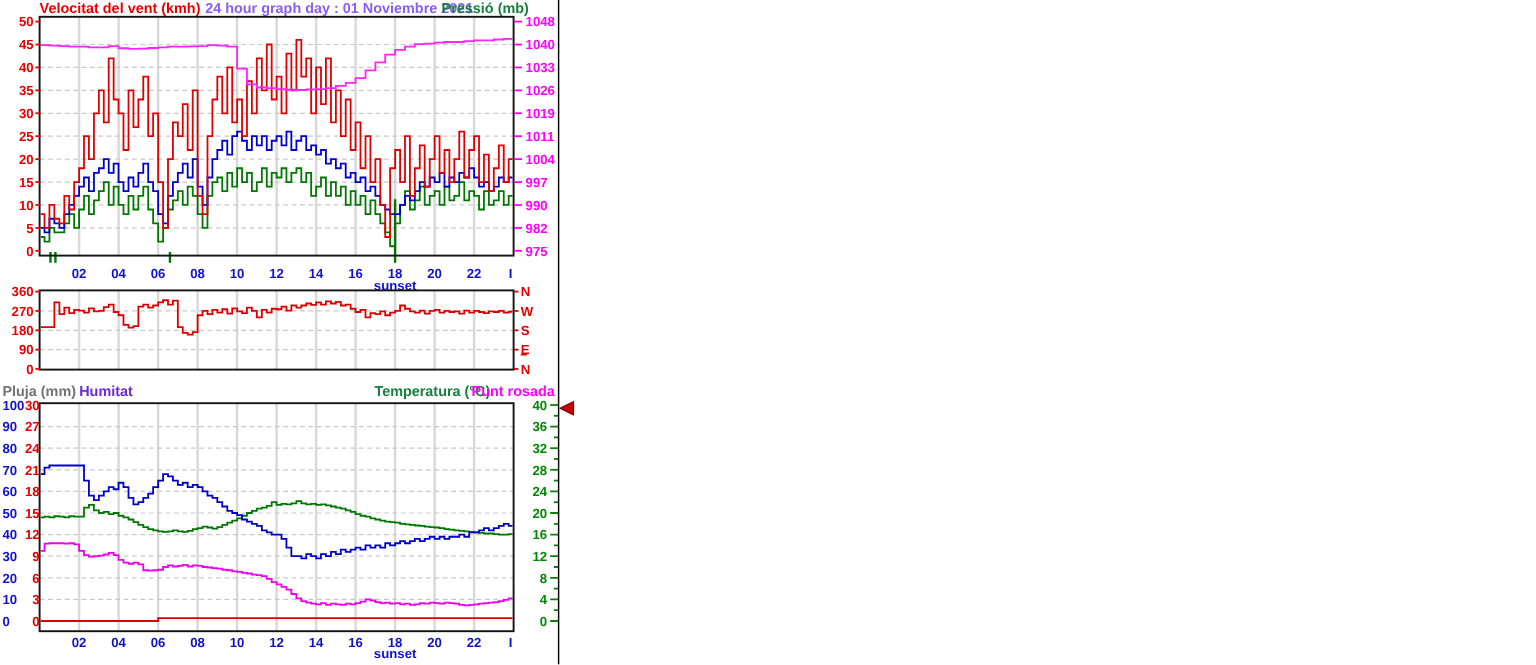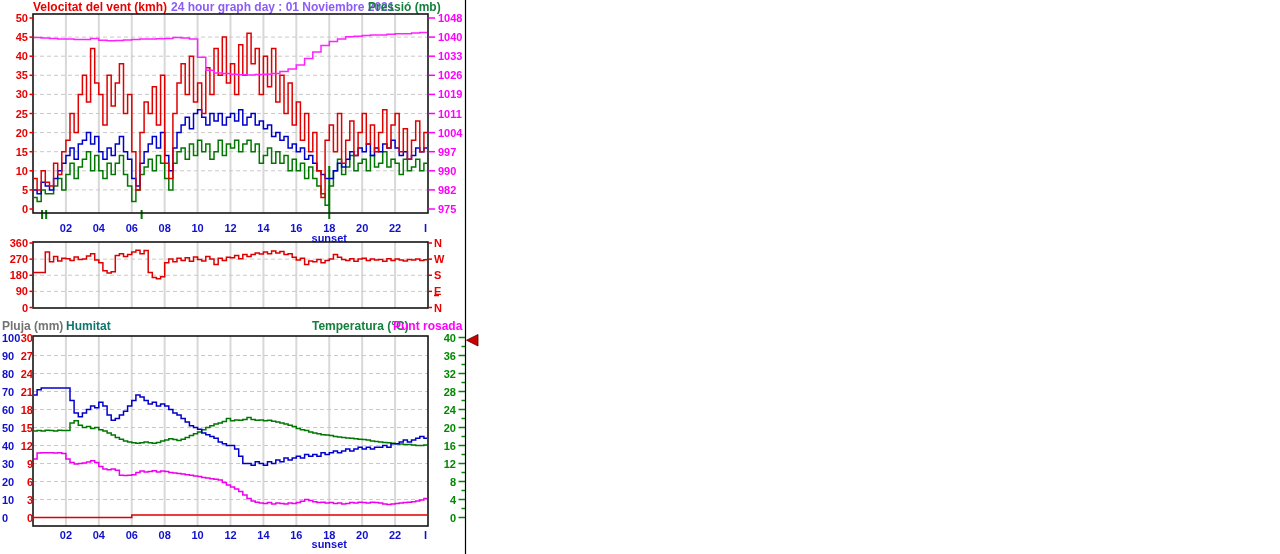--- a/index.html
+++ b/index.html
@@ -11,21 +11,21 @@
 </style>
 </head>
 <body>
 
 <div class="page">
   <div class="hdr" style="left:33px;top:1px;color:#e80000">Velocitat del vent (kmh)</div>
   <div class="hdr" style="left:171px;top:1px;color:#8b5cf6">24 hour graph day : 01 Noviembre 2021</div>
   <div class="hdr" style="left:368px;top:1px;color:#15803d">Pressió (mb)</div>
 
   <div class="hdr" style="left:2px;top:320px;color:#737373">Pluja (mm)</div>
-  <div class="hdr" style="left:66px;top:320px;color:#0f766e">Humitat</div>
+  <div class="hdr" style="left:66px;top:320px;color:#6d28d9">Humitat</div>
   <div class="hdr" style="left:312px;top:320px;color:#15803d">Temperatura (°C)</div>
   <div class="hdr" style="left:393px;top:320px;color:#ff00ff">Punt rosada</div>
 
   <svg id="charts" width="1280" height="554" viewBox="0 0 1280 554">
       <defs>
         <clipPath id="clip0">
           <rect x="34" y="15" width="393" height="197"></rect>
         </clipPath>
         <clipPath id="clip1">
           <rect x="34" y="243" width="393" height="64"></rect>

